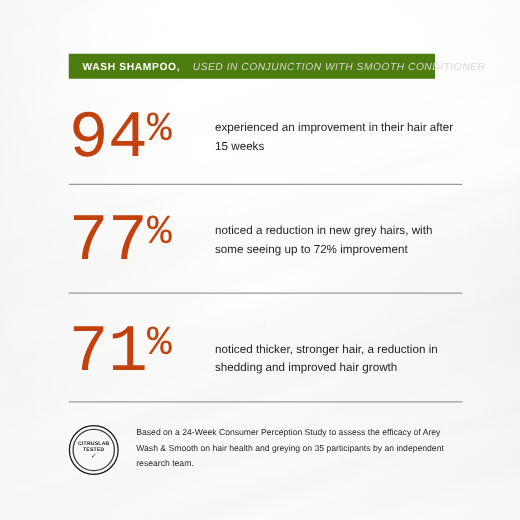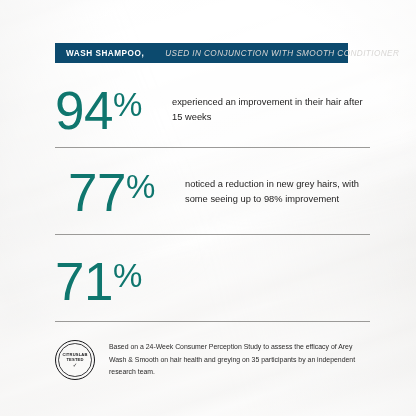--- a/index.html
+++ b/index.html
@@ -130,75 +130,75 @@
     z-index: 5;
   }
 
   
   .banner {
     position: absolute;
     left: 55px;
     top: 43px;
     width: 293px;
     height: 20px;
-    background: #0c4a6e;
+    background: #4d7c0f;
     display: flex;
     align-items: center;
     padding-left: 11px;
     box-sizing: border-box;
     white-space: nowrap;
   }
   .banner-strong {
     color: #ffffff;
     font-size: 8.2px;
     font-weight: bold;
     letter-spacing: 0.52px;
   }
   .banner-em {
     color: #d8d6d4;
     font-size: 8.2px;
     font-style: italic;
     letter-spacing: 0.42px;
-    margin-left: 21px;
+    margin-left: 10px;
   }
 
   
   .stat {
     position: absolute;
     left: 55px;
     width: 315px;
     display: flex;
     align-items: flex-start;
   }
   .stat-num {
     width: 117px;
     flex: 0 0 117px;
-    font-family: Liberation Sans, sans-serif;
+    font-family: Liberation Mono, monospace;
     font-size: 53px;
     line-height: 0.96;
-    color: #0f766e;
+    color: #c2410c;
     letter-spacing: -0.5px;
     white-space: nowrap;
   }
   .stat-num .pct {
     font-size: 33px;
     vertical-align: 13px;
     letter-spacing: -1px;
   }
   .stat-text {
     flex: 1 1 auto;
     font-size: 9.3px;
     line-height: 1.62;
     color: #1d1c1c;
     letter-spacing: 0.02px;
     padding-top: 9px;
   }
 
   #stat-0 { top: 86px; }
-  #stat-1 { top: 168px; margin-left: 13px; }
+  #stat-1 { top: 168px; }
   #stat-2 { top: 257px; align-items: center; }
 
   
   .rule {
     position: absolute;
     left: 55px;
     width: 315px;
     height: 1px;
     background: #9b9a98;
   }
@@ -288,27 +288,28 @@
 
     <div class="stat" id="stat-0">
       <div class="stat-num"><span>94</span><span class="pct">%</span></div>
       <div class="stat-text">experienced an improvement in their hair after 15 weeks</div>
     </div>
 
     <div class="rule" id="rule-0"></div>
 
     <div class="stat" id="stat-1">
       <div class="stat-num"><span>77</span><span class="pct">%</span></div>
-      <div class="stat-text">noticed a reduction in new grey hairs, with some seeing up to 98% improvement</div>
+      <div class="stat-text">noticed a reduction in new grey hairs, with some seeing up to 72% improvement</div>
     </div>
 
     <div class="rule" id="rule-1"></div>
 
     <div class="stat" id="stat-2">
       <div class="stat-num"><span>71</span><span class="pct">%</span></div>
+      <div class="stat-text">noticed thicker, stronger hair, a reduction in shedding and improved hair growth</div>
     </div>
 
     <div class="rule" id="rule-2"></div>
 
     <div class="footer">
       <div class="badge">
         <span class="badge-l1">CITRUSLAB</span>
         <span class="badge-l2">TESTED</span>
         <span class="badge-check">✓</span>
       </div>

